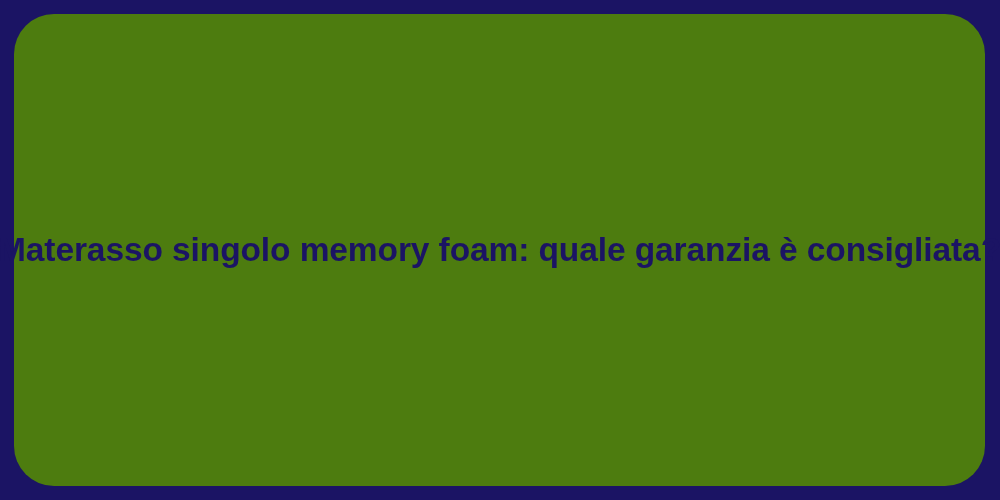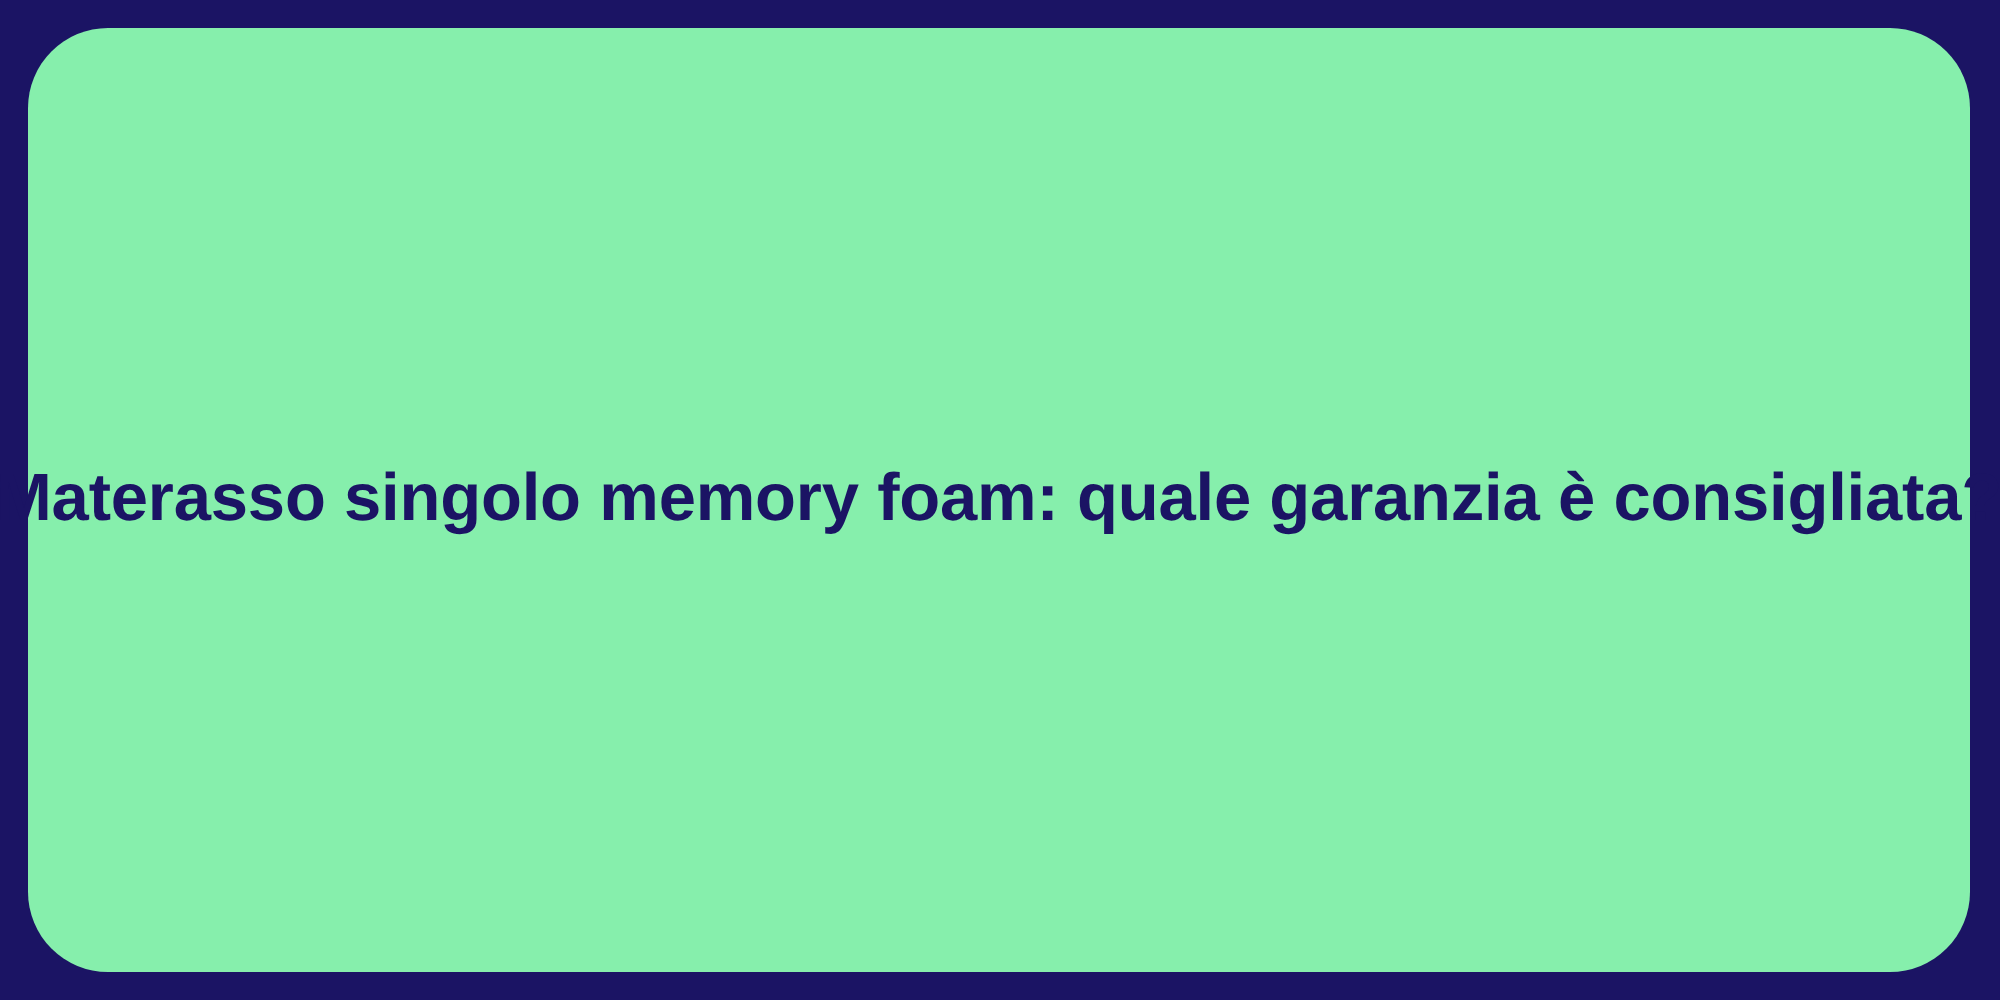--- a/index.html
+++ b/index.html
@@ -19,21 +19,21 @@
     width: 1000px;
     height: 500px;
     background: #1b1464;
     padding: 14px 15px 14px 14px;
   }
 
   #banner-panel {
     box-sizing: border-box;
     width: 100%;
     height: 100%;
-    background: #86efac;
+    background: #4d7c0f;
     border-radius: 40px;
     display: flex;
     align-items: center;
     justify-content: center;
     padding: 0 22px;
   }
 
   #banner-heading {
     margin: 0;
     color: #1b1464;

